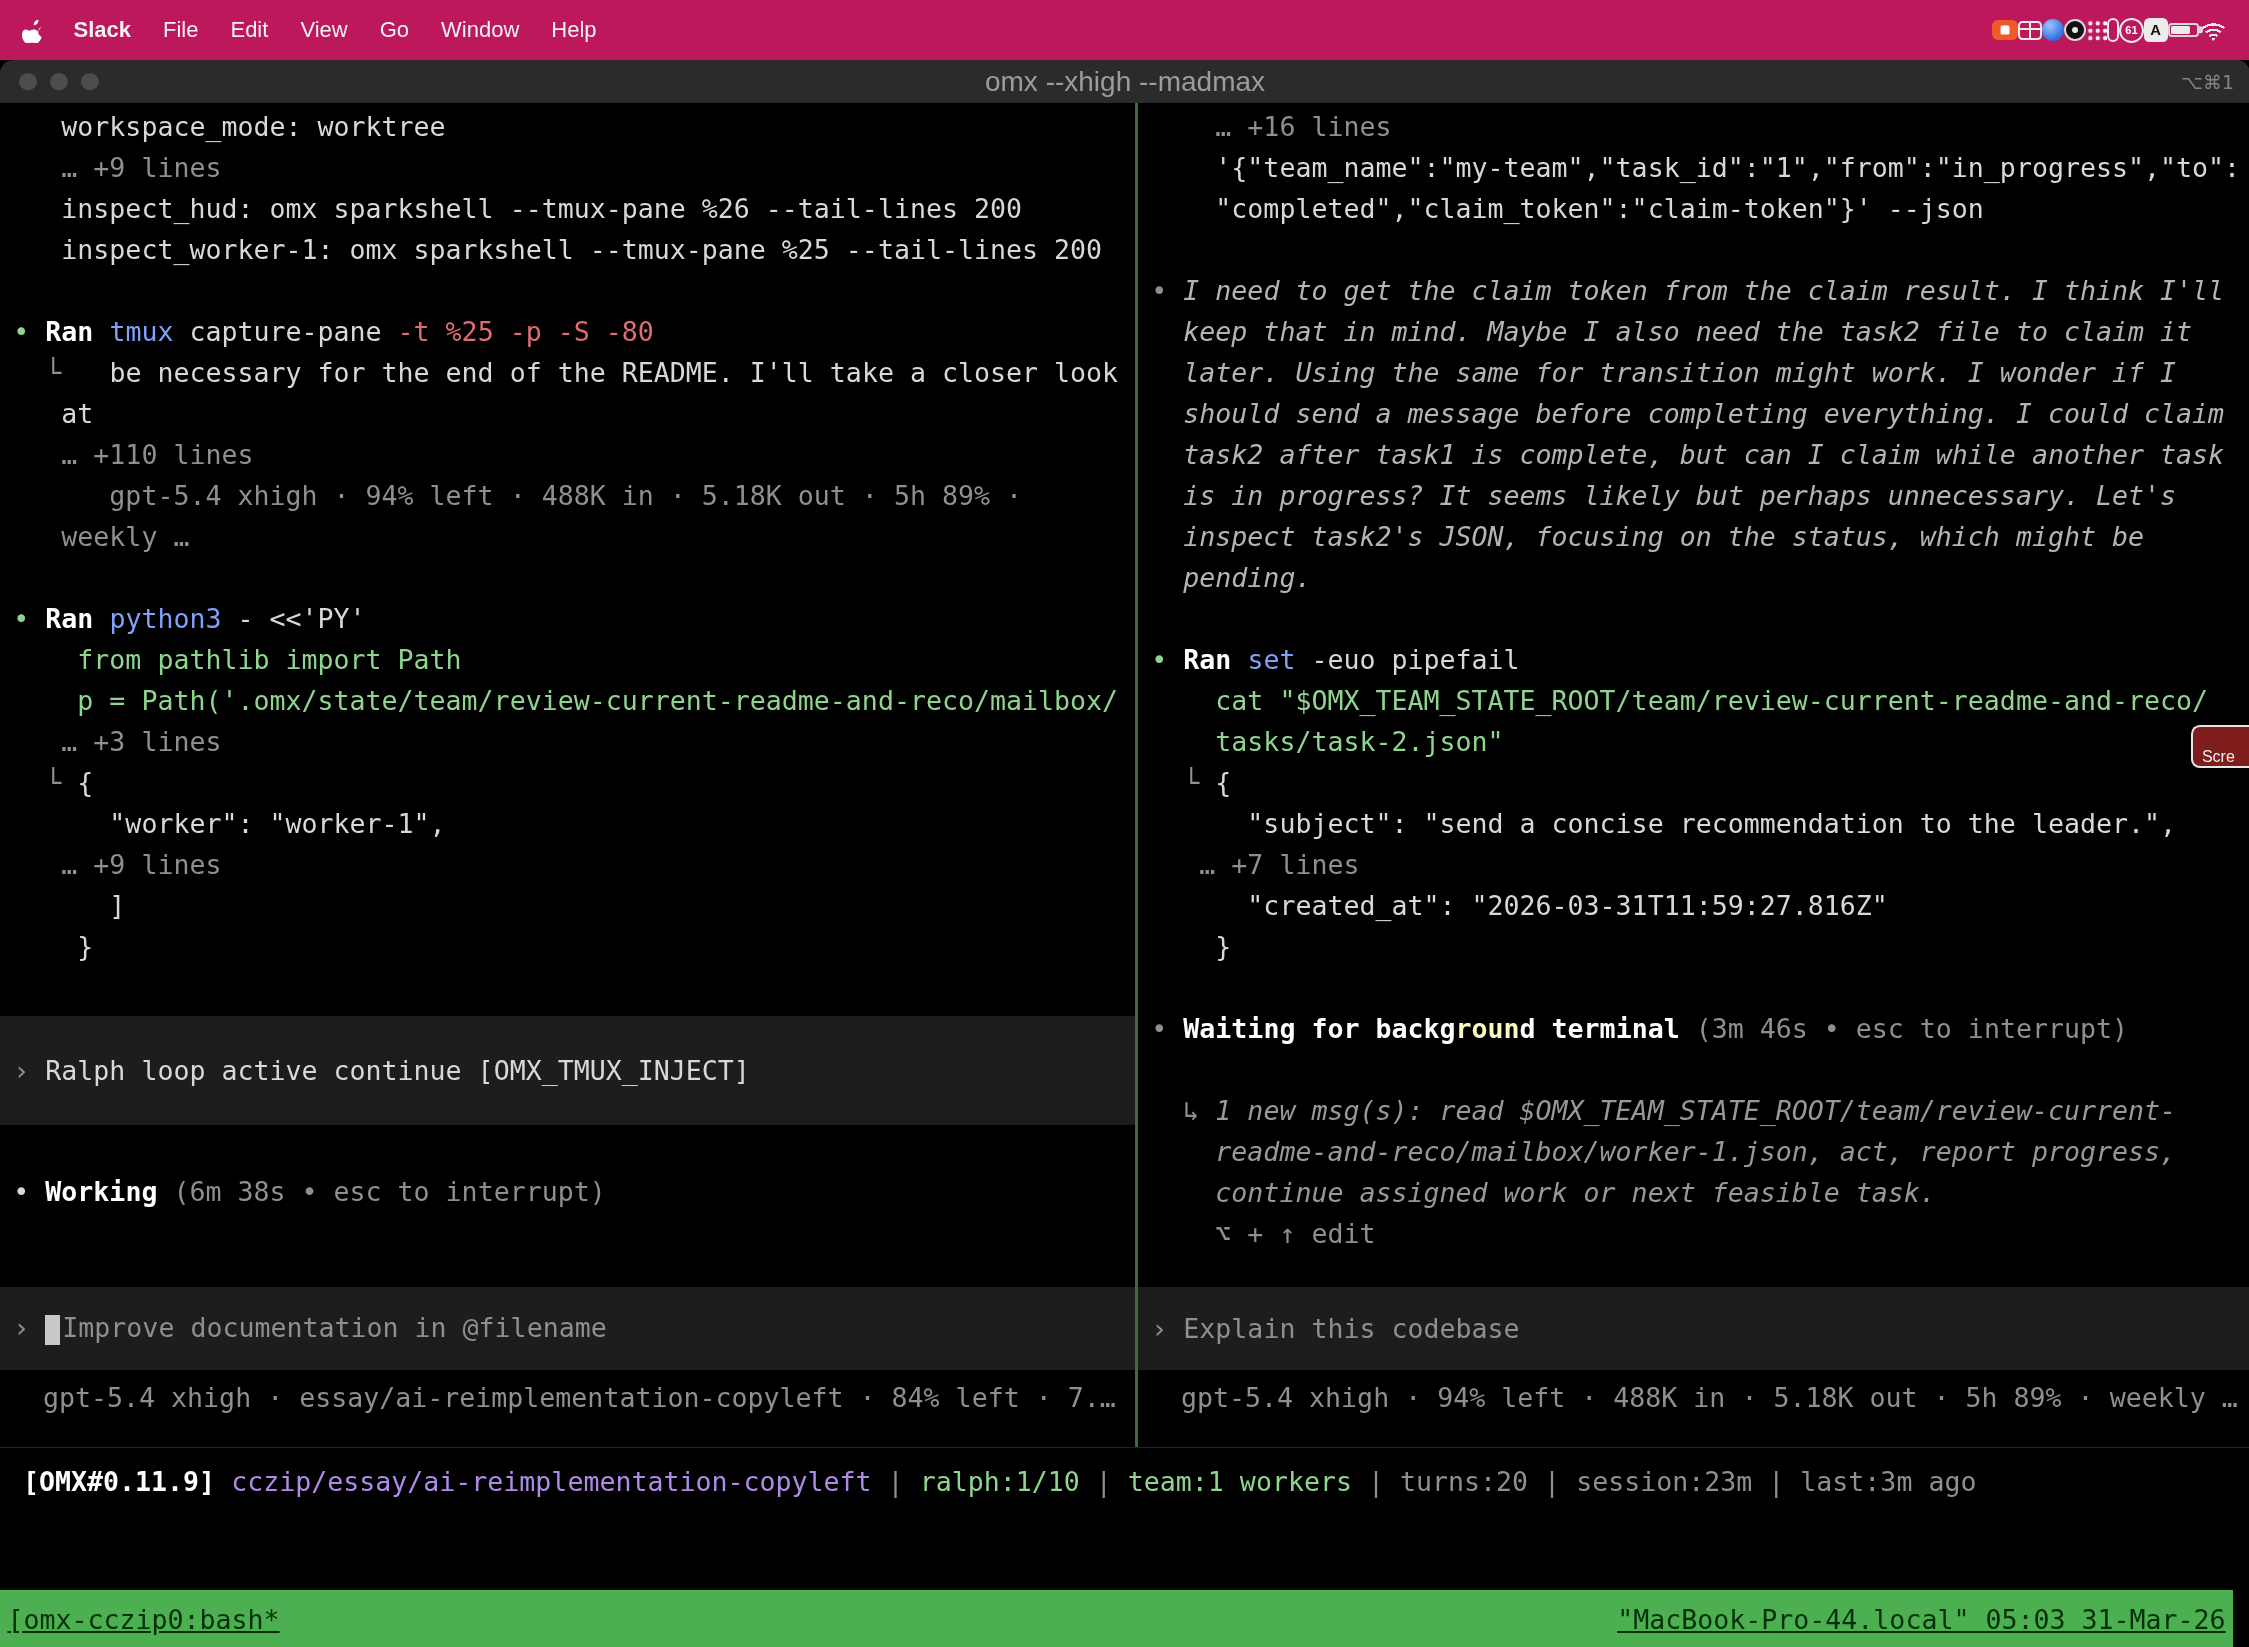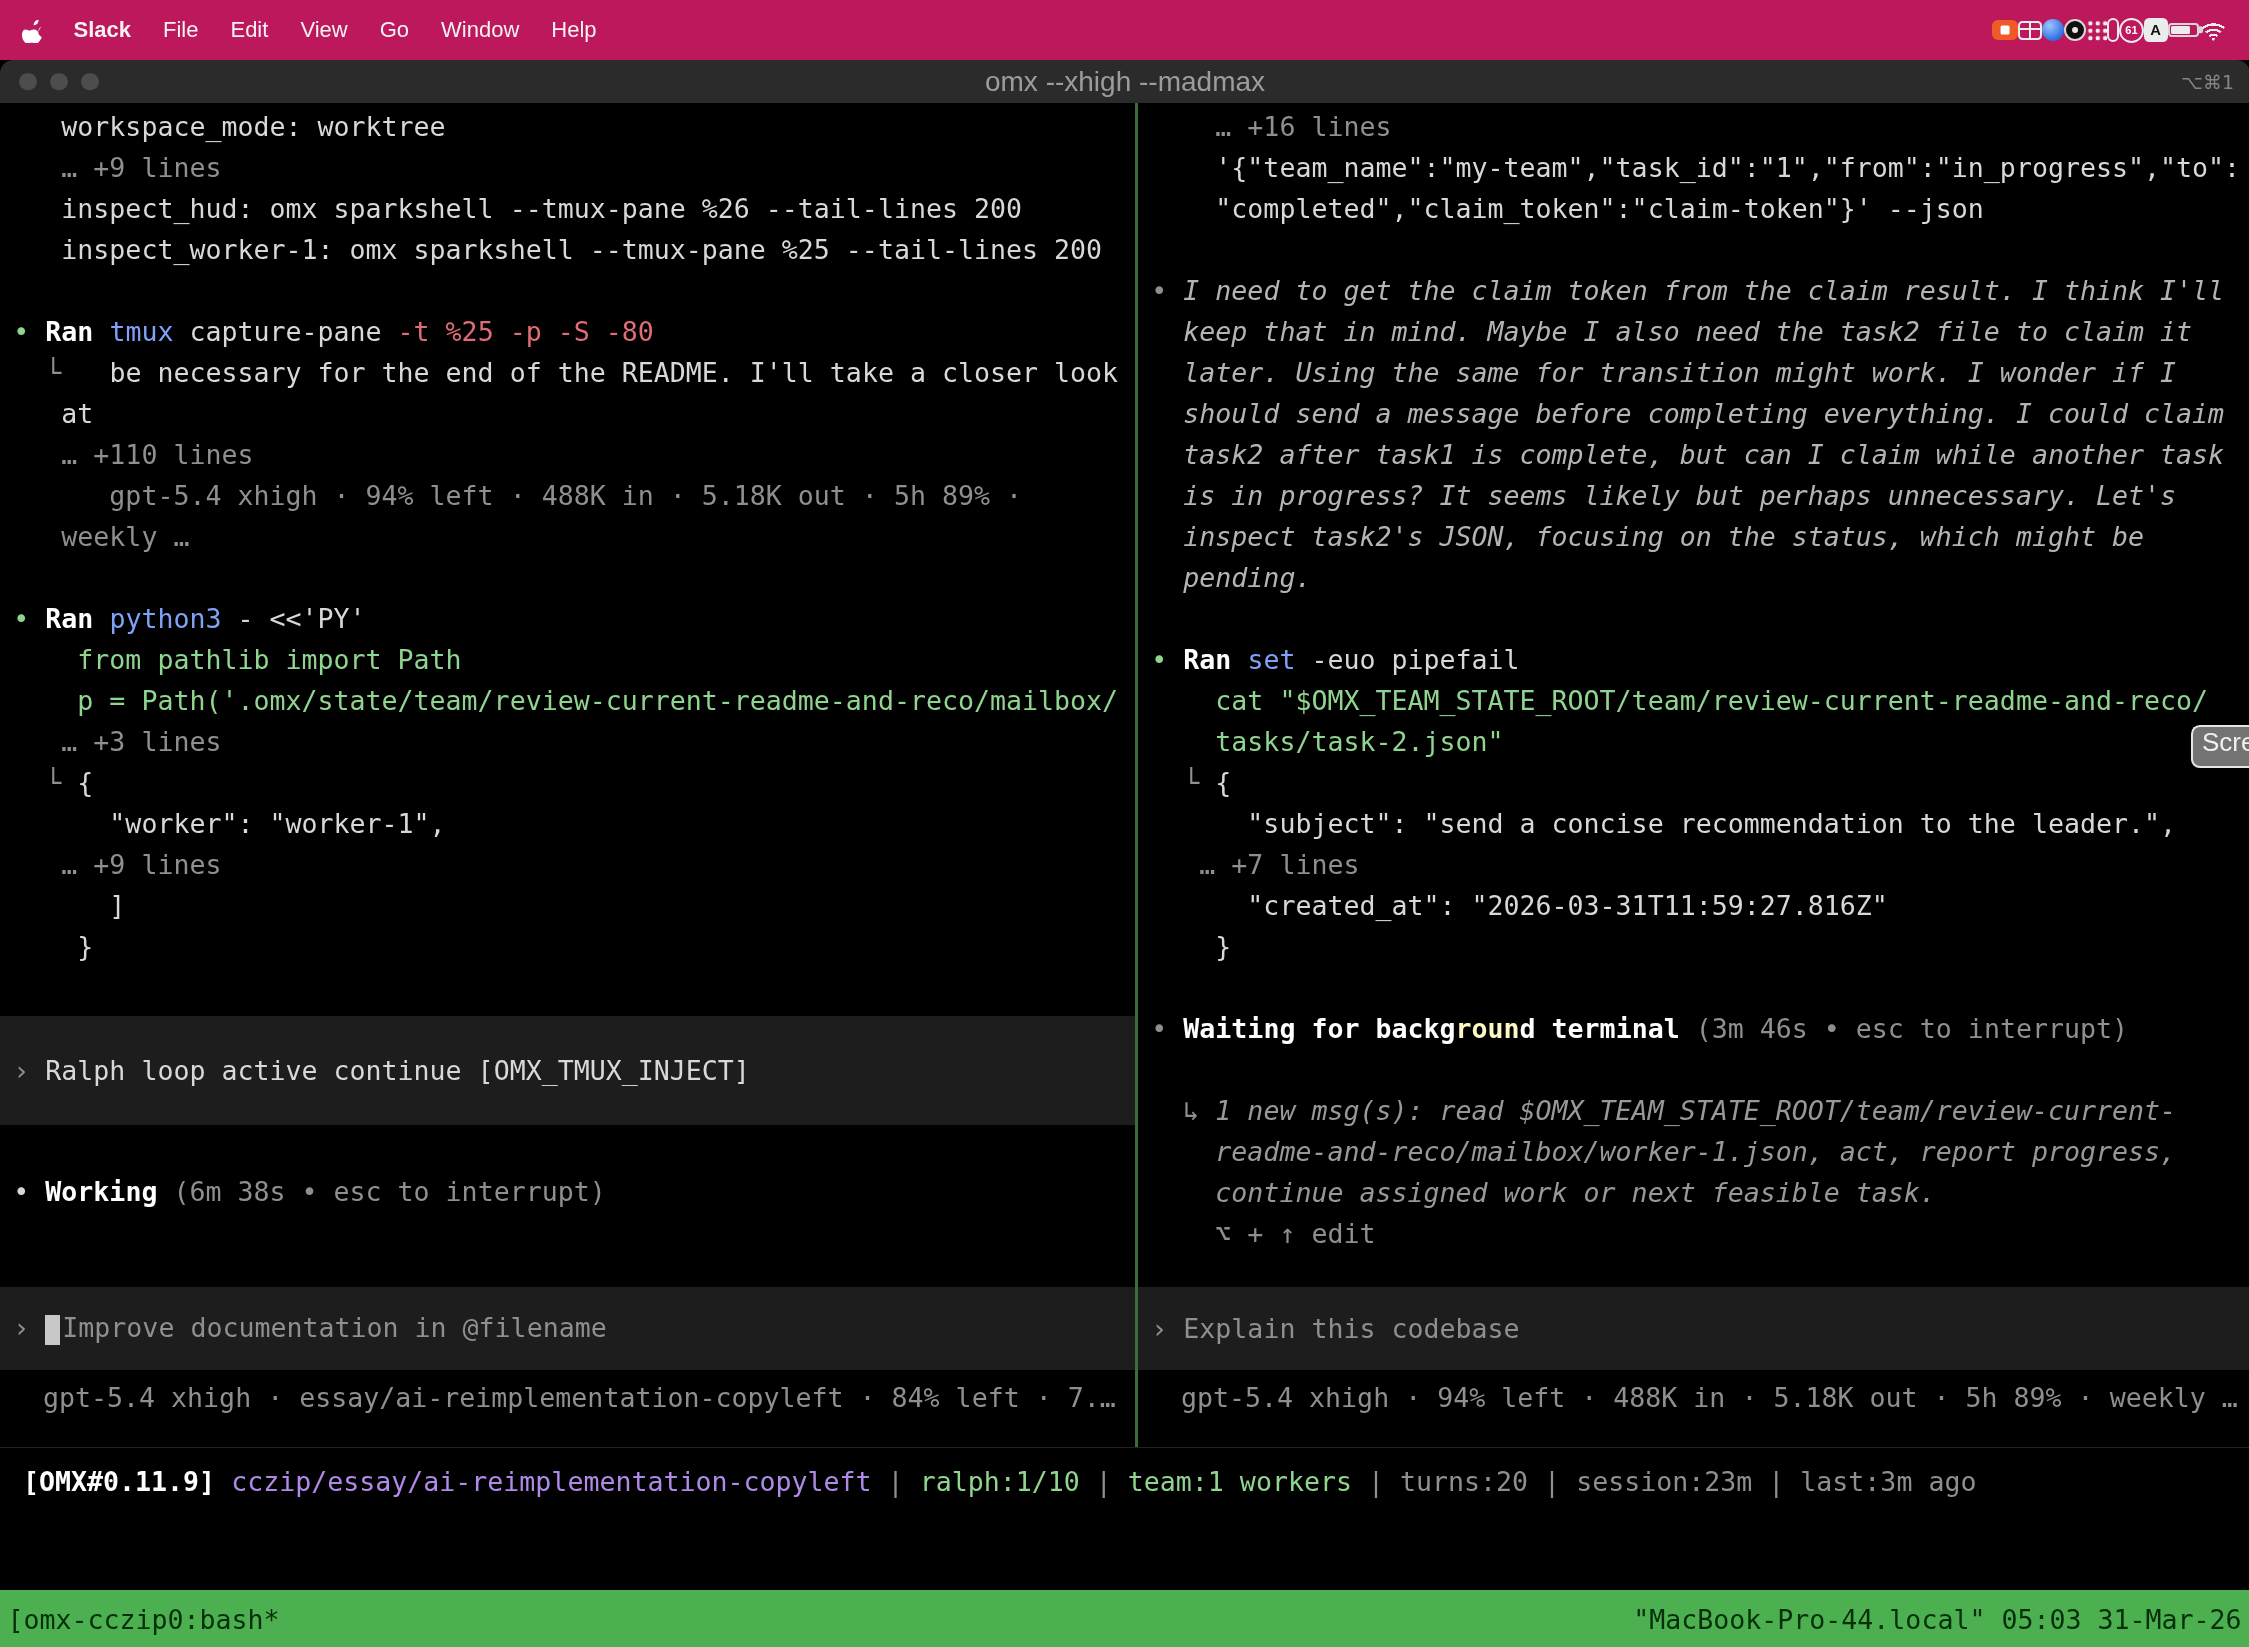--- a/index.html
+++ b/index.html
@@ -87,30 +87,30 @@
   .s-pur  { color:#b08ae8; }
   .s-shim { color:#fef9c3; font-weight:bold; }
   .s-cursor { display:inline-block; width:14.8px; height:29.5px; background:#c8c8c8;
               vertical-align:middle; margin-right:2.2px; }
 
   
   .hud { height:41px; line-height:41px; margin-top:13.3px; padding-left:23px; white-space:pre;
          overflow:hidden; font-family:"DejaVu Sans Mono","DejaVu Sans",monospace; font-size:26.6px; }
 
   
-  .screen-overlay { position:absolute; right:0; top:725px; width:59px; height:43px; background:#737373;
+  .screen-overlay { position:absolute; right:0; top:725px; width:59px; height:43px; background:#7f1d1d;
                     border:2.2px solid #e6e6e6; border-right:none; border-radius:8.9px 0 0 8.9px;
-                    display:flex; align-items:flex-start; padding-left:8.9px; color:#f0f0f0;
-                    font-size:26px; z-index:5; }
-
-  
-  .tmux-bar { position:absolute; left:0; right:1px; bottom:0; height:58px; background:#4caf50;
+                    display:flex; align-items:flex-end; padding-left:8.9px; color:#f0f0f0;
+                    font-size:16px; z-index:5; }
+
+  
+  .tmux-bar { position:absolute; left:0; right:17px; bottom:0; height:58px; background:#4caf50;
               color:#06300a; display:flex; align-items:center; justify-content:space-between;
               padding:0 7.4px; white-space:pre;
-              font-family:"DejaVu Sans Mono","DejaVu Sans",monospace; font-size:26.6px; }
+              font-family:"DejaVu Sans Mono","DejaVu Sans",monospace; font-size:26.6px;text-decoration:underline; }
 </style>
 </head>
 <body>
 
 <div class="screen">
 
   <div class="menubar">
     <span class="apple">
       <svg width="22" height="25" viewBox="0 0 170 200">
         <path fill="#ffffff" d="M150 69c-1 1-23 13-23 40 0 31 27 42 28 42 0 1-4 15-14 29-9 12-18 25-32 25s-18-8-34-8c-16 0-21 8-34 8s-23-12-32-25C-2 163-8 132 2 110c5-11 14-18 24-18 13 0 24 9 31 9 7 0 19-9 33-9 5 0 24 0 36 18zM119 45c6-7 10-17 10-27 0-1 0-3 0-4-10 0-21 6-28 14-5 6-10 16-10 26 0 2 0 3 0 3 1 0 2 0 3 0 9 0 19-6 25-12z"></path>

